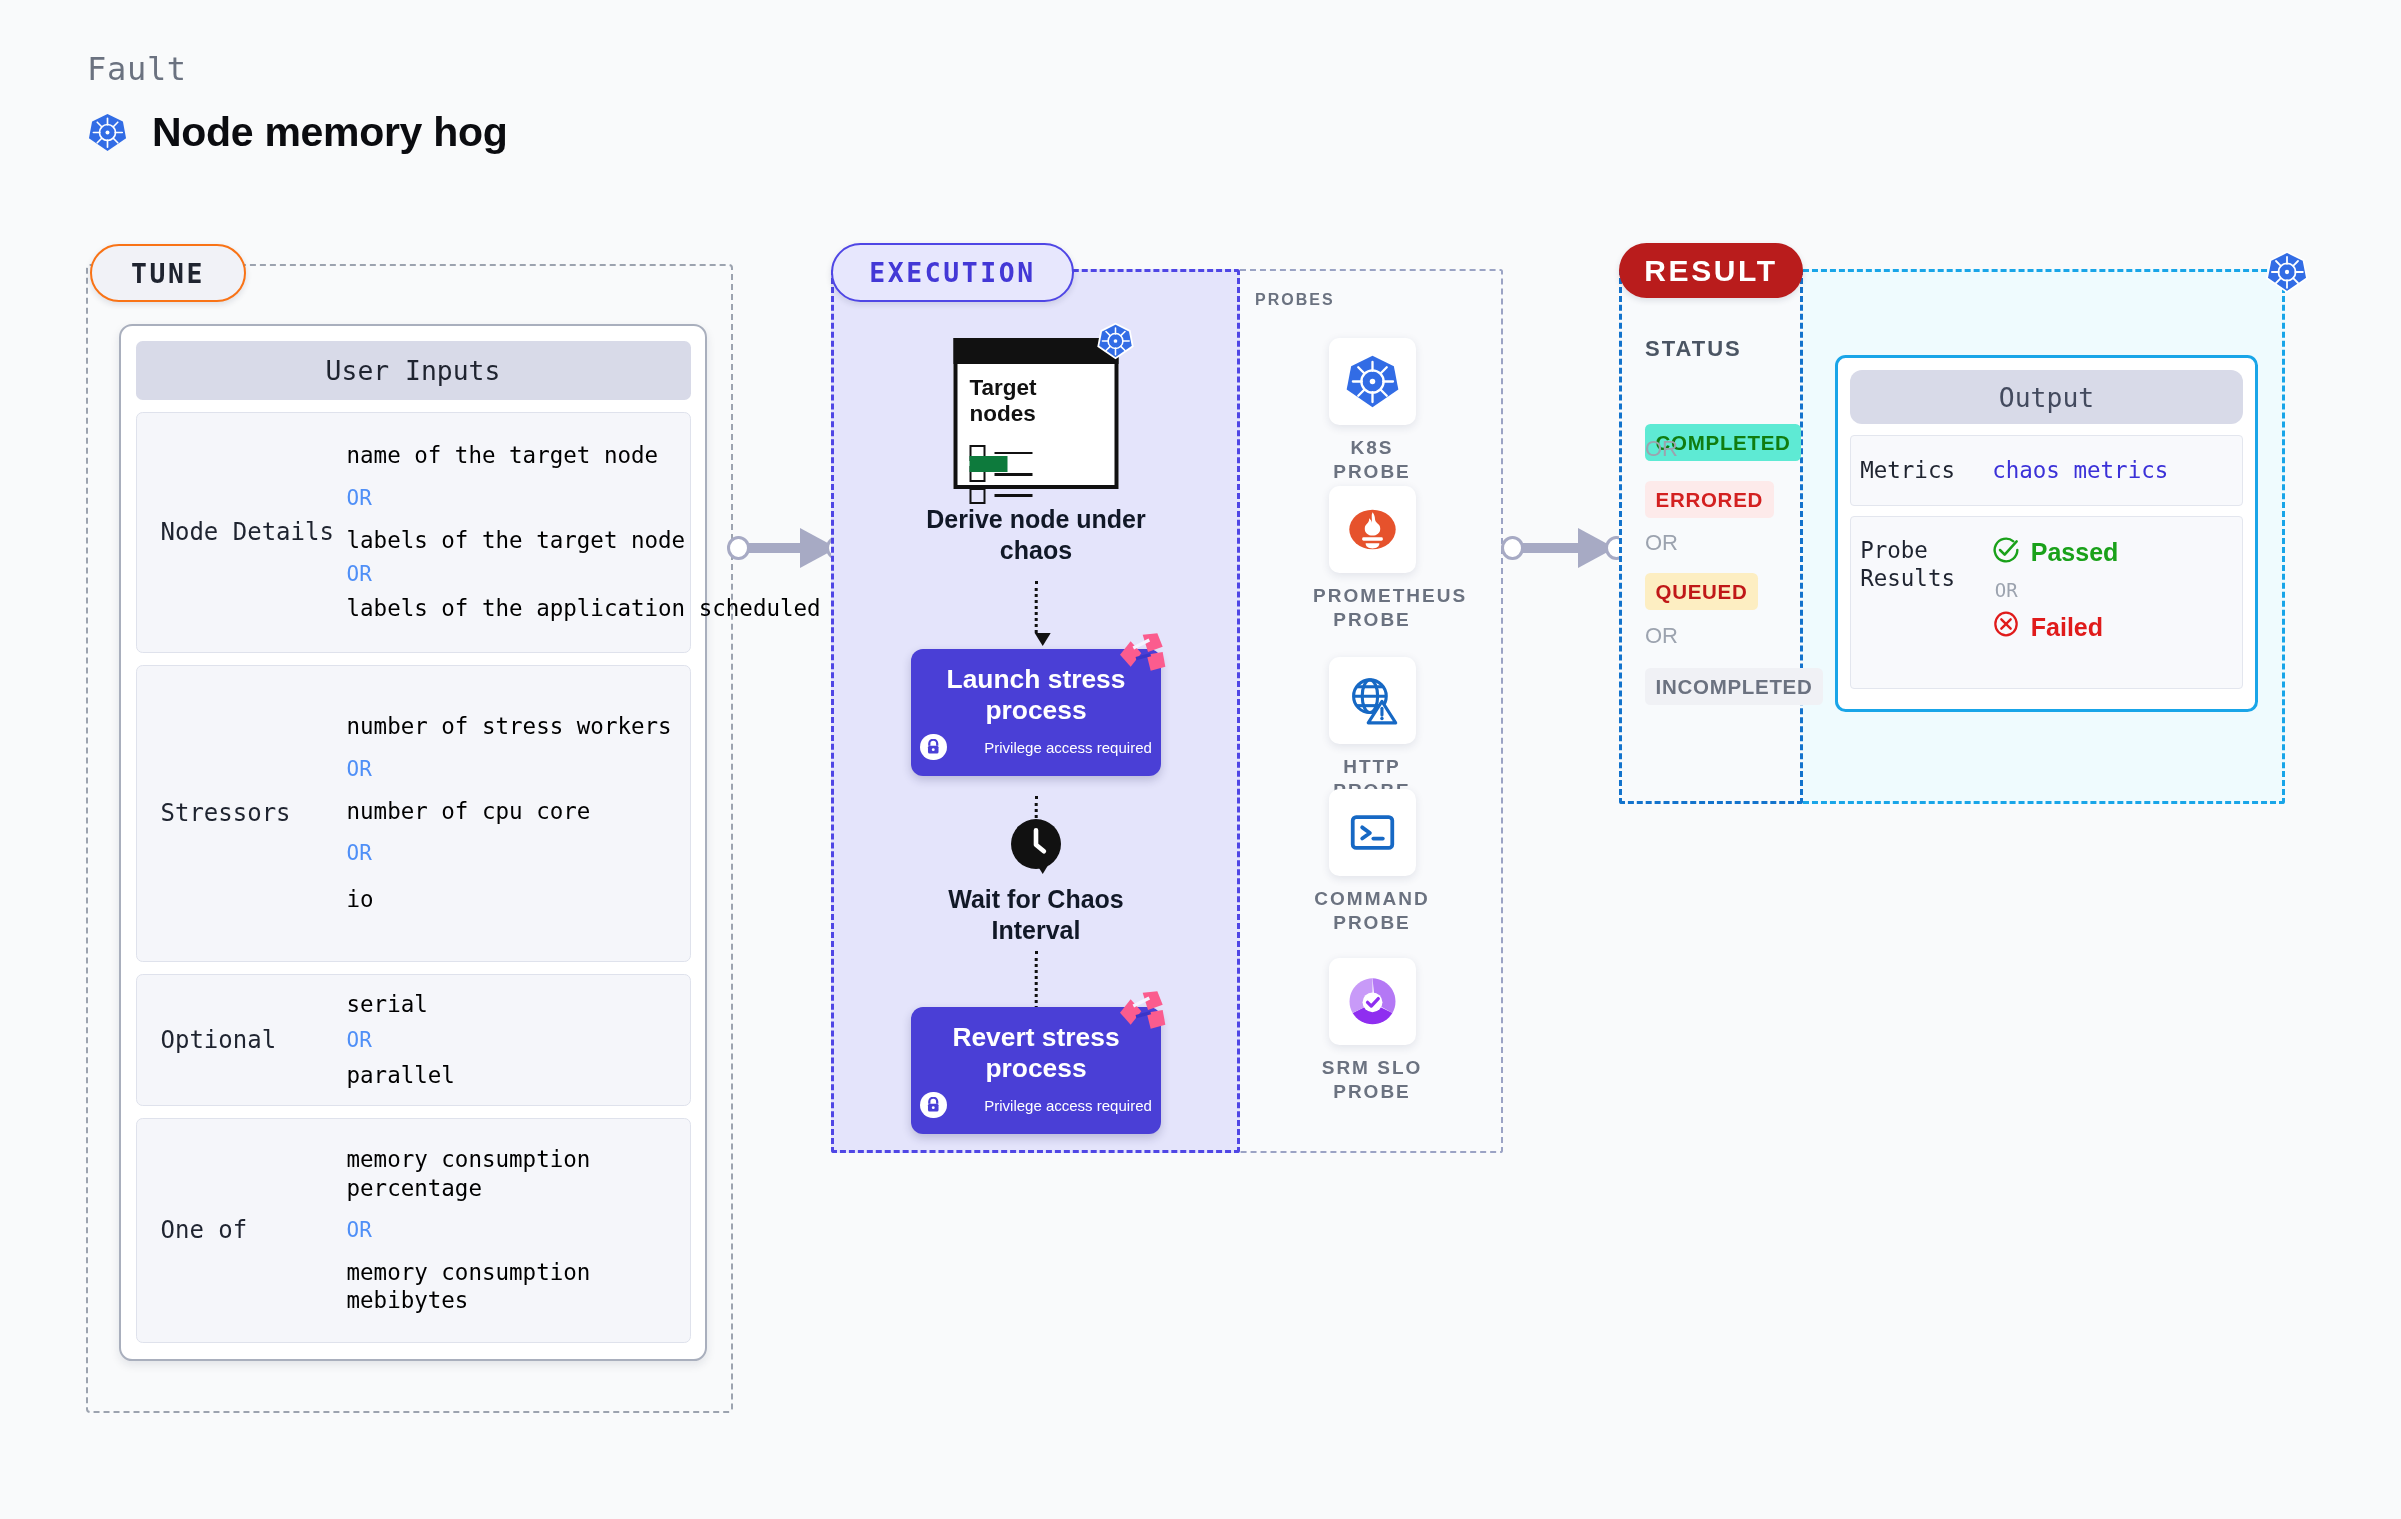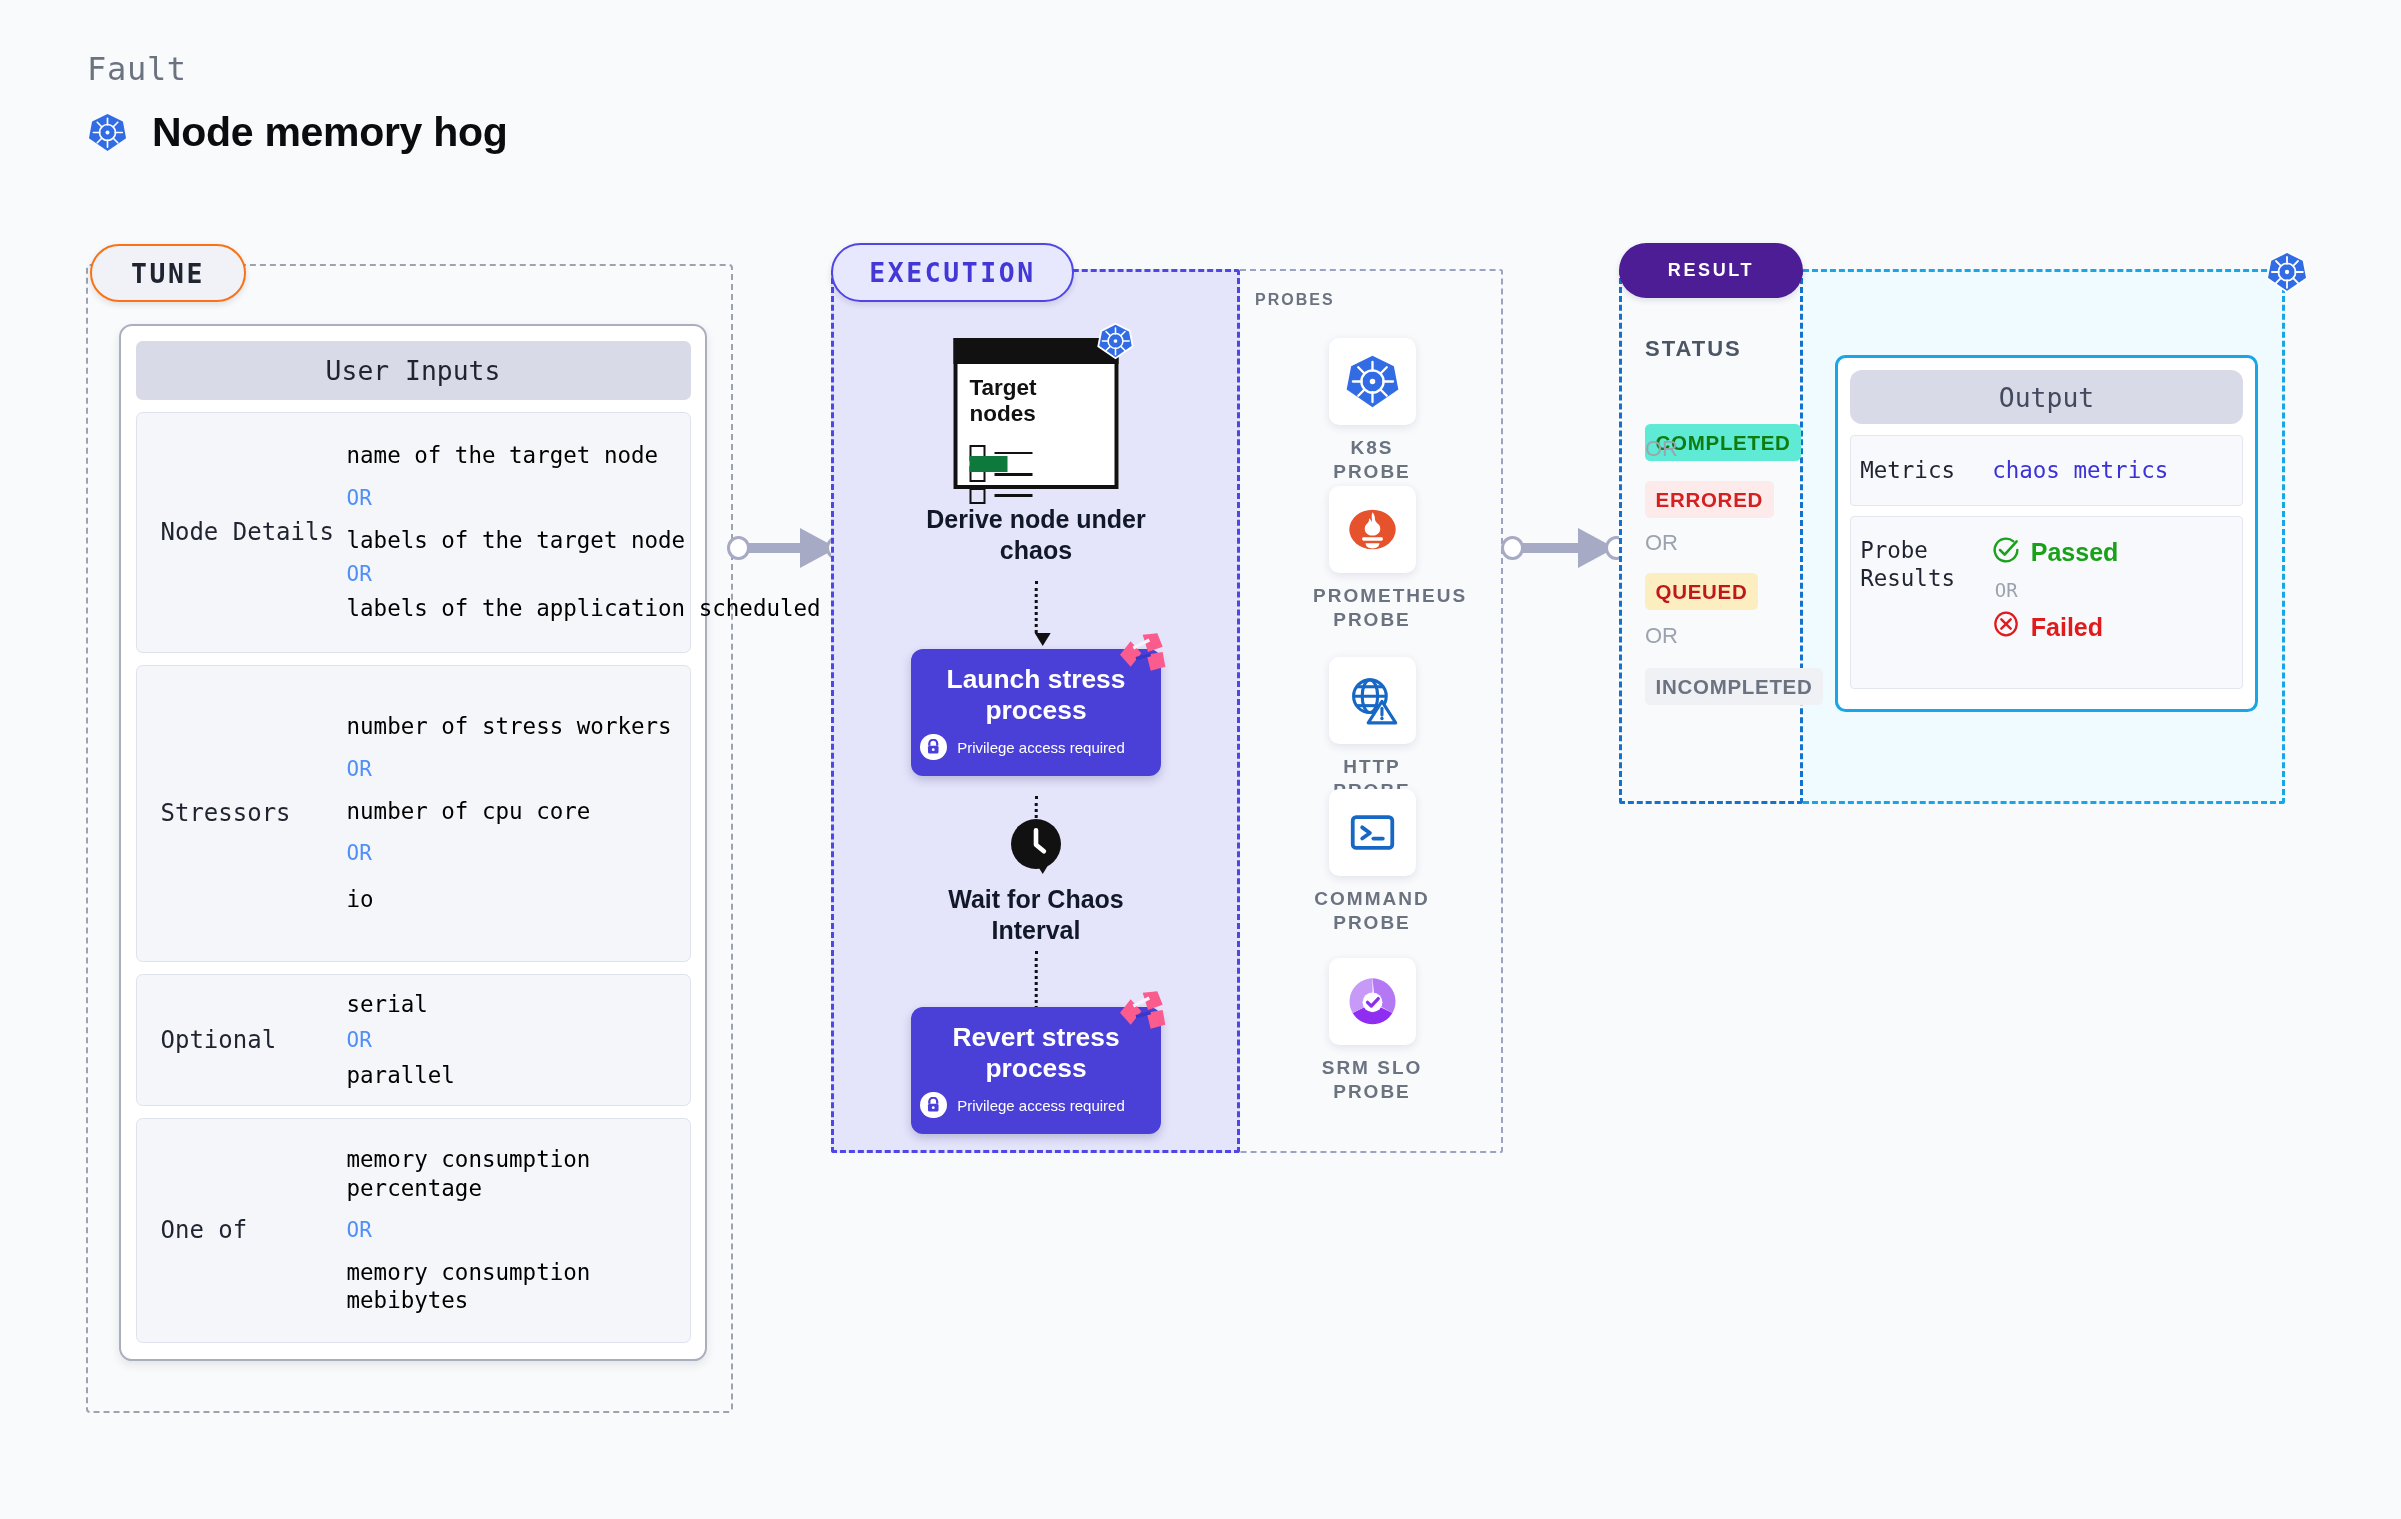--- a/index.html
+++ b/index.html
@@ -55,42 +55,42 @@
   #probes-dash{left:1240px;top:269px;width:263px;height:884px;
     border:2px dashed #9ba3c4;border-left:none;border-radius:0 2.6px 2.6px 0;background:#f9fafc;}
   #probes-title{position:absolute;left:1255px;top:291px;font-size:16px;color:#6b7280;letter-spacing:2px;font-weight:bold;}
 
   .exec-node{position:absolute;left:50%;transform:translateX(-50%);text-align:center;}
   .exec-caption{font-size:25px;font-weight:bold;color:#111827;line-height:1.25;margin-top:14.5px;}
   .proc-card{position:absolute;width:250px;border-radius:12px;background:#4a3fd6;
     box-shadow:0 4px 9.2px rgba(30,30,90,.22);color:#fff;text-align:center;
     padding:14.5px 9.2px 16px;box-sizing:border-box;}
   .proc-title{font-size:26.4px;font-weight:bold;line-height:1.18;}
-  .proc-sub{display:flex;align-items:center;justify-content:flex-start;gap:10.6px;margin-top:8px;font-size:15px;}
+  .proc-sub{display:flex;align-items:center;justify-content:space-between;gap:10.6px;margin-top:8px;font-size:15px;}
   .lock-badge{width:26.4px;height:26.4px;border-radius:50%;background:#fff;display:flex;align-items:center;justify-content:center;}
   .corner-deco{position:absolute;right:-6.6px;top:-17px;width:52px;height:44px;}
 
   .arrow-v{position:absolute;left:50%;transform:translateX(-50%);width:2.6px;}
   .arrow-v .dashline{width:0;border-left:3.3px dotted #111;height:100%;margin:0 auto;}
   .arrow-head{width:0;height:0;border-left:8.6px solid transparent;border-right:8.6px solid transparent;
     border-top:13.2px solid #111;margin:0 auto;}
 
   
   .probe{position:absolute;left:1313px;width:118px;text-align:center;}
   .probe-tile{width:87px;height:87px;margin:0 auto;background:#fff;border-radius:10.6px;
     box-shadow:0 2.6px 8px rgba(30,40,80,.10);display:flex;align-items:center;justify-content:center;}
   .probe-label{margin-top:10.6px;font-size:19px;letter-spacing:2px;color:#6b7280;font-weight:bold;line-height:1.3;}
 
   
   #result-status-dash{left:1619px;top:269px;width:184px;height:535px;
     border:3.3px dashed #1373cc;border-radius:2.6px;background:#f8fafc;}
   #result-out-dash{left:1803px;top:269px;width:482px;height:535px;
     border:3.3px dashed #19a5e8;border-left:none;border-radius:0 2.6px 2.6px 0;background:#effbfe;}
   #result-pill{left:1619px;top:243px;width:184px;height:55px;
-    background:#4c1d95;border:none;color:#fff;font-size:18px;}
+    background:#b91c1c;border:none;color:#fff;font-size:30px;}
   #status-title{position:absolute;left:1645px;top:336px;font-size:22px;color:#4b5563;letter-spacing:2px;font-weight:bold;}
   .status-badge{position:absolute;left:1645px;border-radius:5.3px;padding:6.6px 10.6px;
     font-size:20.5px;font-weight:bold;letter-spacing:0.7px;box-sizing:border-box;}
   .status-or{position:absolute;left:1645px;font-size:22px;color:#9ca3af;}
 
   #output-card{position:absolute;left:1835px;top:355px;width:423px;height:357px;
     border:3.3px solid #19a5e8;border-radius:10.6px;background:#fff;box-sizing:border-box;padding:12px;}
   #output-header{height:54px;background:#d8dae8;border-radius:12px;display:flex;align-items:center;
     justify-content:center;font-size:26.4px;color:#434a5e;}
   .out-row{margin-top:10.6px;background:#f8f9fc;border:1.3px solid #e3e6ee;border-radius:4px;

